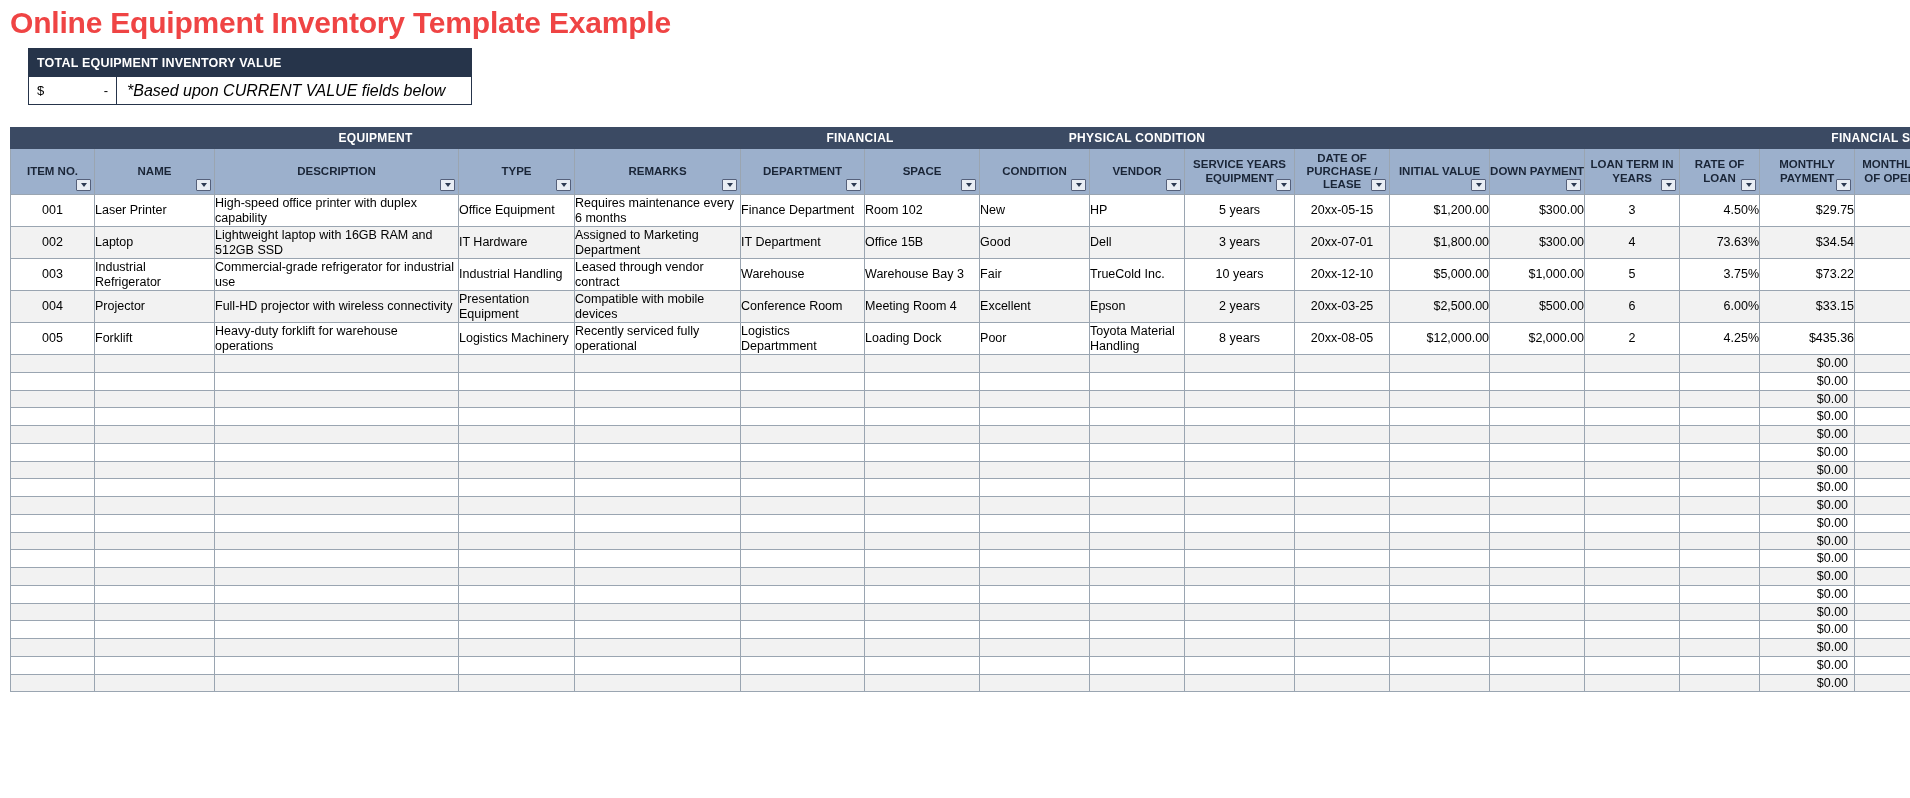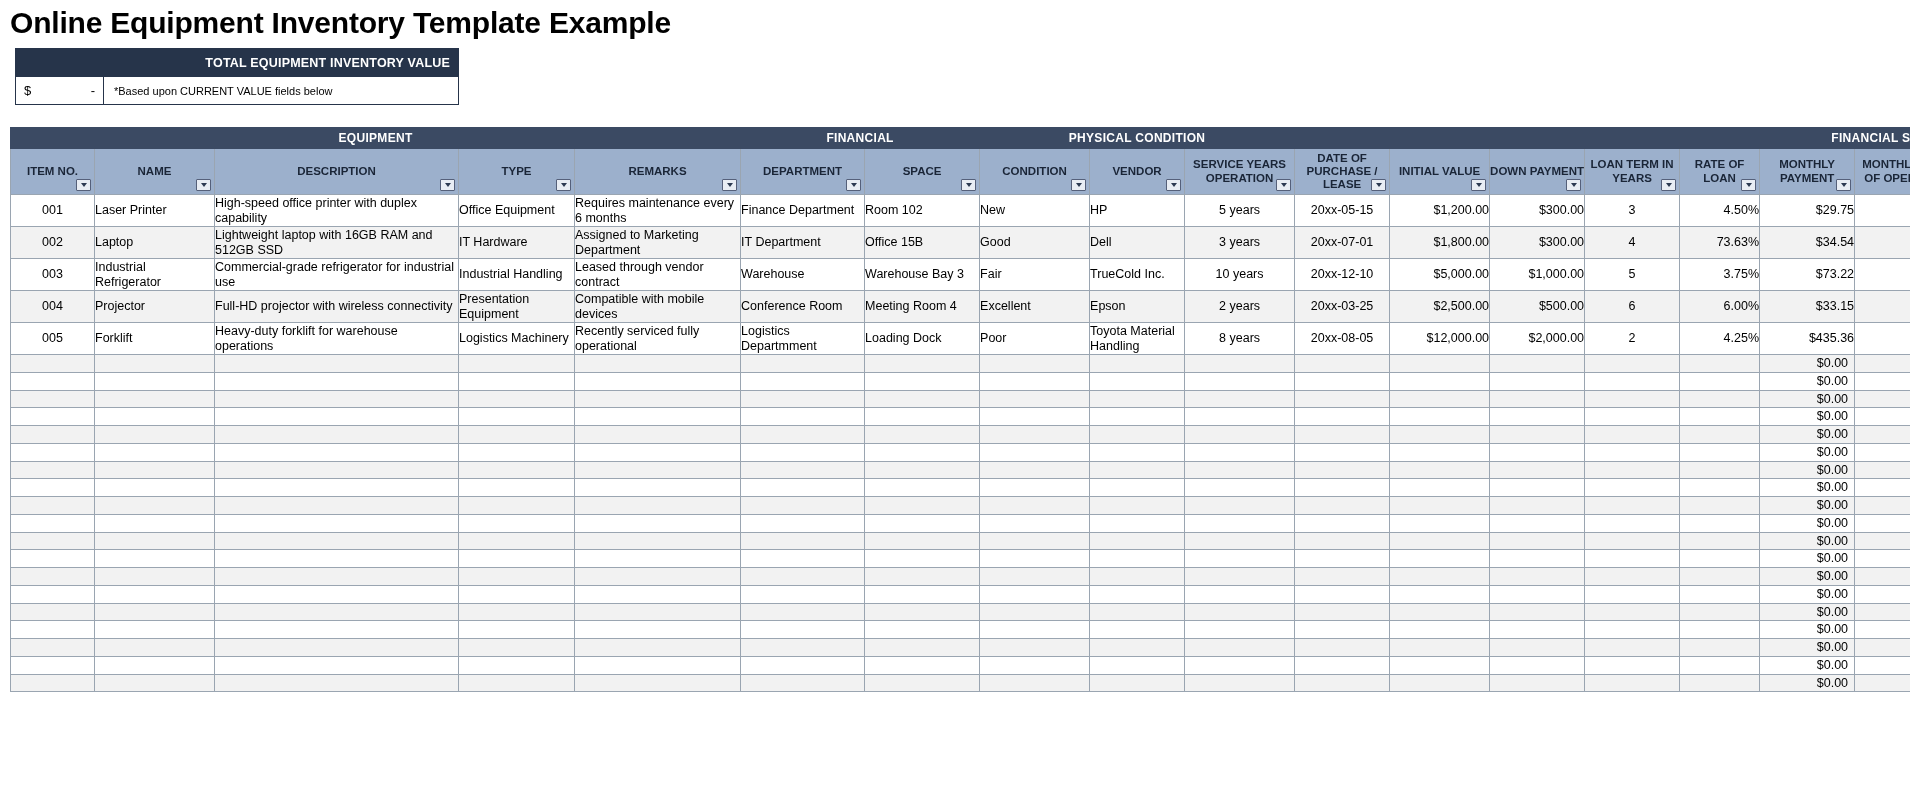--- a/index.html
+++ b/index.html
@@ -14,30 +14,29 @@
     min-height: 798px;
     overflow: hidden;
   }
   .page {
     width: 1910px;
     padding: 0;
   }
   .title {
     font-size: 30px;
     font-weight: bold;
-    color: #000000;
+    color: #ef4444;
     padding: 6px 0 8px 10px;
     letter-spacing: -0.2px;
   }
   
   .summary {
-    margin-left: 15px;
+    margin-left: 28px;
     width: 444px;
     border: 1px solid #26344a;
-    text-align: right;
   }
   .summary-header {
     background: #26344a;
     color: #ffffff;
     font-size: 12.5px;
     font-weight: bold;
     letter-spacing: 0.2px;
     padding: 7px 8px;
   }
   .summary-body {
@@ -53,21 +52,22 @@
     justify-content: space-between;
     padding: 0 8px;
     font-size: 13px;
     color: #000;
   }
   .summary-note {
     flex: 1;
     display: flex;
     align-items: center;
     padding-left: 10px;
-    font-size: 11px;
+    font-size: 16px;
+    font-style: italic;
     color: #000;
   }
   
   .table-wrap {
     margin-top: 22px;
     padding: 0 10px 0 10px;
   }
   table.inv {
     border-collapse: collapse;
     width: 1890px;
@@ -225,21 +225,21 @@
               </span></th>
             <th class="colhdr"><span>SPACE</span><span class="filter-btn">
                 <span class="caret"></span>
               </span></th>
             <th class="colhdr"><span>CONDITION</span><span class="filter-btn">
                 <span class="caret"></span>
               </span></th>
             <th class="colhdr"><span>VENDOR</span><span class="filter-btn">
                 <span class="caret"></span>
               </span></th>
-            <th class="colhdr"><span>SERVICE YEARS OPERATION</span><span class="filter-btn">
+            <th class="colhdr"><span>SERVICE YEARS EQUIPMENT</span><span class="filter-btn">
                 <span class="caret"></span>
               </span></th>
             <th class="colhdr"><span>DATE OF PURCHASE / LEASE</span><span class="filter-btn">
                 <span class="caret"></span>
               </span></th>
             <th class="colhdr"><span>INITIAL VALUE</span><span class="filter-btn">
                 <span class="caret"></span>
               </span></th>
             <th class="colhdr"><span>DOWN PAYMENT</span><span class="filter-btn">
                 <span class="caret"></span>

